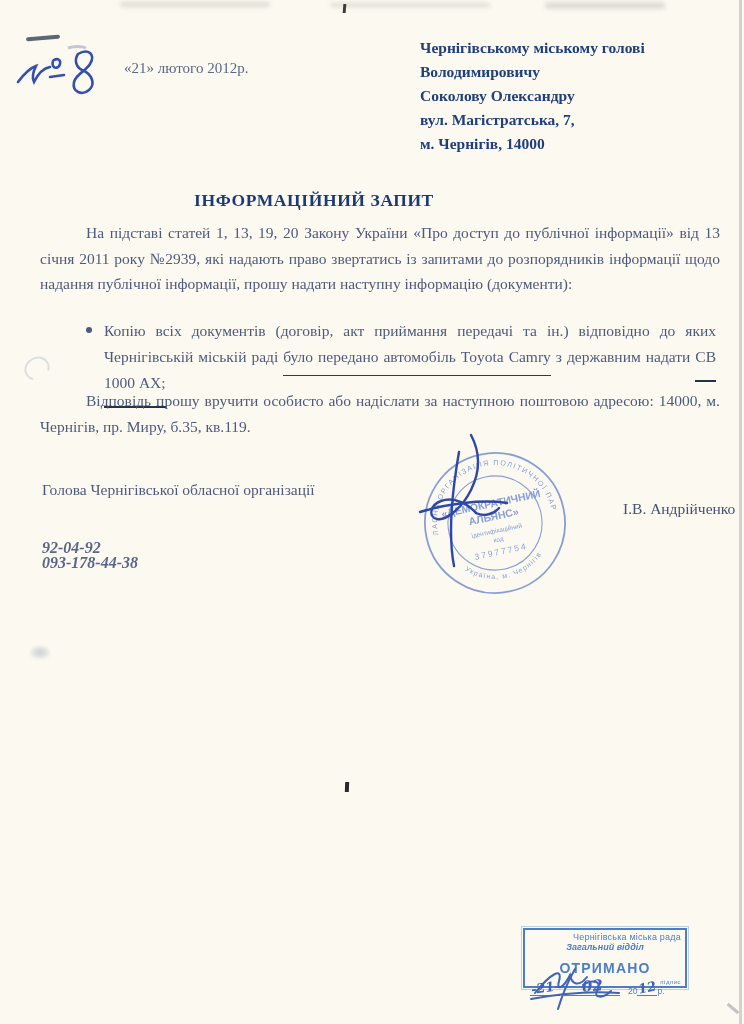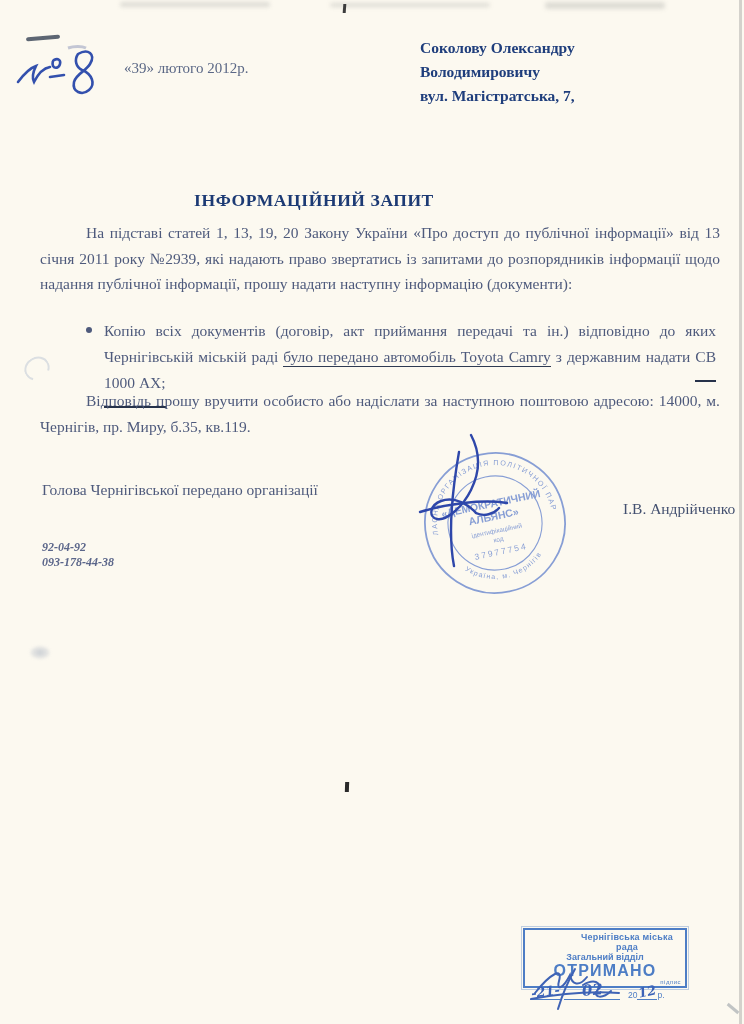--- a/index.html
+++ b/index.html
@@ -30,43 +30,43 @@
   .recipient{position:absolute;left:420px;top:36px;width:305px;font-weight:bold;font-size:15.5px;line-height:24px;color:#1f3e7c;}
 
   
   .doc-title{position:absolute;left:0;top:190px;width:628px;text-align:center;font-weight:bold;font-size:17.5px;letter-spacing:.6px;color:#1c3a74;}
 
   
   .para{position:absolute;left:40px;width:680px;font-size:15.5px;line-height:25.5px;color:#4e5a7c;text-align:justify;}
   .para-intro{top:220px;text-indent:46px;}
   .bullet-item{position:absolute;left:104px;top:318px;width:612px;font-size:15.5px;line-height:26px;color:#4e5a7c;text-align:justify;}
   .bullet-dot{position:absolute;left:86px;top:327px;width:6px;height:6px;border-radius:50%;background:#4e5a7c;}
-  .ul1{border-bottom:1.8px solid #2e3a52;padding-bottom:1px;}
+  .ul1{border-bottom:1.8px solid #2e3a52;padding-bottom:10px;}
   .ul2{border-bottom:2.4px solid #26324a;padding-bottom:15px;}
   .para-reply{top:388px;text-indent:46px;}
 
   
   .signer-pos{position:absolute;left:42px;top:478px;width:360px;font-size:15.5px;line-height:23px;color:#4e5a7c;}
   .signer-name{position:absolute;left:583px;top:500px;font-size:15.5px;color:#445170;margin-left:40px;}
-  .phones{position:absolute;left:42px;top:540px;font-size:12px;font-weight:bold;font-style:italic;line-height:15px;color:#5b668a;}
+  .phones{position:absolute;left:42px;top:540px;font-size:16px;font-weight:bold;font-style:italic;line-height:15px;color:#5b668a;}
 
   
   .round-stamp{position:absolute;left:413px;top:441px;}
   .scrawl-svg{position:absolute;left:0;top:0;pointer-events:none;}
 
   
   .rstamp{
     position:absolute;left:523px;top:928px;width:164px;height:60px;
     border:2px solid #4d7dc5;outline:1px solid rgba(77,125,197,.35);outline-offset:1px;
     color:#4d7dc5;box-sizing:border-box;text-align:center;
     font-family:"Liberation Sans","DejaVu Sans",sans-serif;
   }
-  .rstamp .l1{font-size:9px;font-weight:bold;margin-top:2px;letter-spacing:.2px;padding-left:44px;}
-  .rstamp .l2{font-size:9px;font-weight:bold;}
-  .rstamp .l3{font-size:16px;font-weight:bold;letter-spacing:1.2px;}
+  .rstamp .l1{font-size:9px;font-weight:normal;margin-top:2px;letter-spacing:.2px;padding-left:44px;}
+  .rstamp .l2{font-size:9px;font-weight:bold;font-style:italic;}
+  .rstamp .l3{font-size:14px;font-weight:bold;letter-spacing:1.2px;margin-top:8px;}
   .rstamp .date-row{display:flex;align-items:flex-end;justify-content:flex-start;font-size:8.5px;margin-top:1px;padding:0 5px;}
   .blank{display:inline-block;border-bottom:1.2px solid #4d7dc5;text-align:center;}
   .hand{font-family:"DejaVu Serif",serif;font-style:italic;color:#3c63b8;font-weight:bold;}
   .hand-day{font-size:13px;transform:rotate(-8deg);display:inline-block;}
   .hand-month{font-size:15px;transform:rotate(-6deg);display:inline-block;}
   .hand-year{font-size:13px;transform:rotate(-12deg);display:inline-block;}
   .rstamp .caption{position:absolute;right:4px;bottom:1px;font-size:6px;letter-spacing:.5px;}
   .rstamp-scrawl{position:absolute;left:523px;top:955px;pointer-events:none;}
 </style>
 </head>
@@ -88,41 +88,43 @@
   <svg class="ref-svg" width="100" height="62" viewBox="0 0 100 62" role="img" aria-label="№ 8">
     <g fill="none" stroke="#3350ad" stroke-width="2.6" stroke-linecap="round">
       <path d="M 8 38 C 14 30 20 24 26 22 C 23 28 22 34 24 38 C 28 30 34 24 40 23"></path>
       <path d="M 44 16 C 48 14 51 16 50 20 C 49 24 45 25 43 22 C 42 19 43 16 44 16"></path>
       <path d="M 40 33 L 54 31"></path>
       <path d="M 68 10 C 78 4 86 10 80 20 C 76 27 66 30 64 38 C 62 48 72 52 79 46 C 86 40 82 30 72 26 C 66 23 64 16 68 10"></path>
     </g>
     <path d="M 58 4 C 64 2 72 2 76 4" fill="none" stroke="#8a94b8" stroke-width="3" opacity=".5"></path>
   </svg>
 
-  <div class="date-line">«39» лютого 2012р.</div>
+  <div class="date-line">«21» лютого 2012р.</div>
 
   <div class="recipient">
+    <div>Чернігівському міському голові</div>
+    <div>Володимировичу</div>
     <div>Соколову Олександру</div>
-    <div>Володимировичу</div>
     <div>вул. Магістратська, 7,</div>
+    <div>м. Чернігів, 14000</div>
   </div>
 
   <div class="doc-title">ІНФОРМАЦІЙНИЙ ЗАПИТ</div>
 
   <div class="para para-intro">На підставі статей 1, 13, 19, 20 Закону України «Про доступ до публічної інформації» від 13 січня 2011 року №2939, які надають право звертатись із запитами до розпорядників інформації щодо надання публічної інформації, прошу надати наступну інформацію (документи):</div>
 
   <div class="bullet-dot"></div>
   <div class="bullet-item">
     <span>Копію всіх документів (договір, акт приймання передачі та ін.) відповідно до яких Чернігівській міській раді </span><span class="ul1">було передано автомобіль Toyota Camry</span><span> з державним надати </span><span class="ul2">СВ 1000 АХ;</span>
   </div>
 
   <div class="para para-reply">Відповідь прошу вручити особисто або надіслати за наступною поштовою адресою: 14000, м. Чернігів, пр. Миру, б.35, кв.119.</div>
 
   <div class="signer-pos">
-    <div>Голова Чернігівської передано організації</div>
+    <div>Голова Чернігівської обласної організації</div>
   </div>
   <div class="signer-name">І.В. Андрійченко</div>
   <div class="phones">
     <div>92-04-92</div>
     <div>093-178-44-38</div>
   </div>
 
   <svg class="round-stamp" width="164" height="164" viewBox="-82 -82 164 164" role="img" aria-label="round stamp">
     <g transform="rotate(-12)" stroke="#7e97d3" fill="none" opacity="0.92">
       <circle r="70" stroke-width="1.8"></circle>

